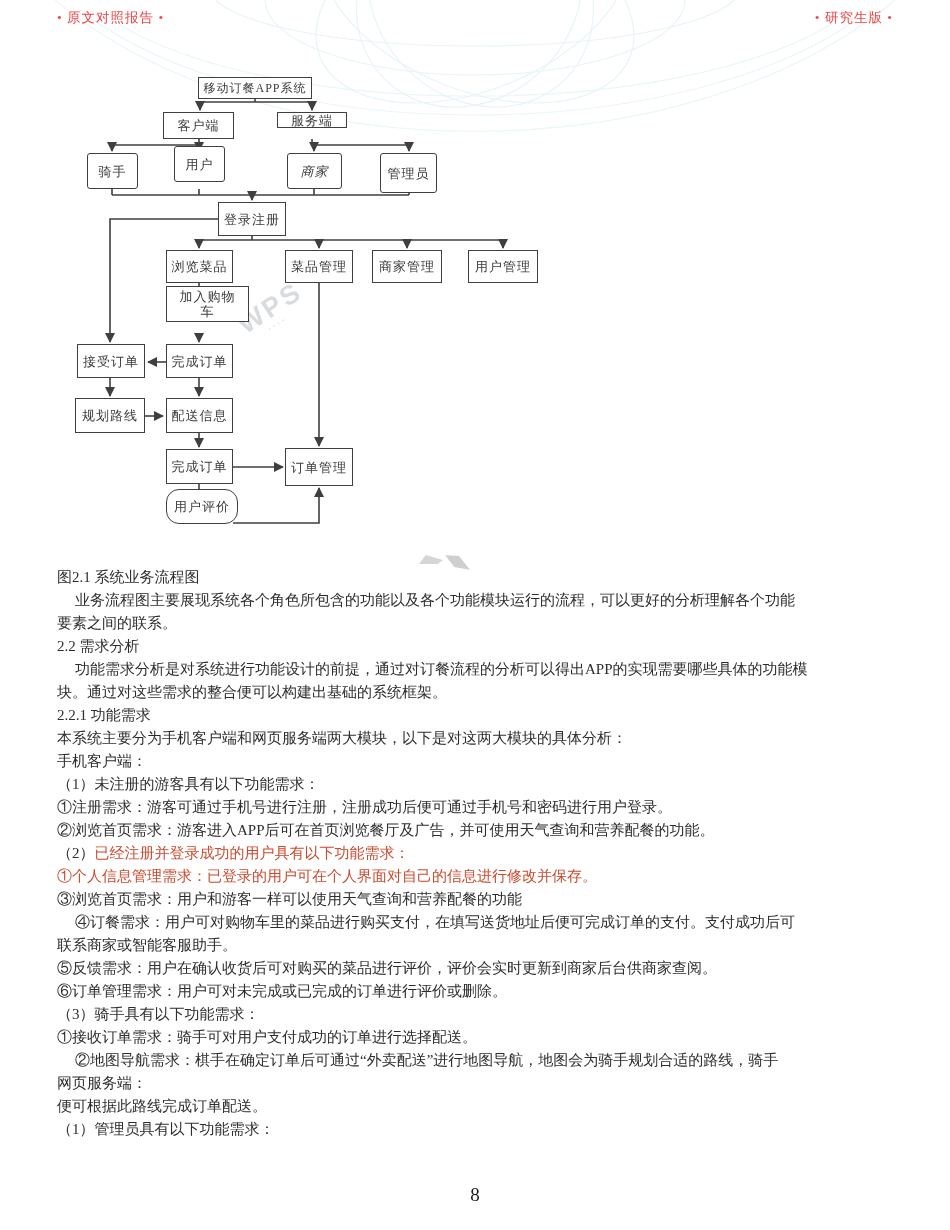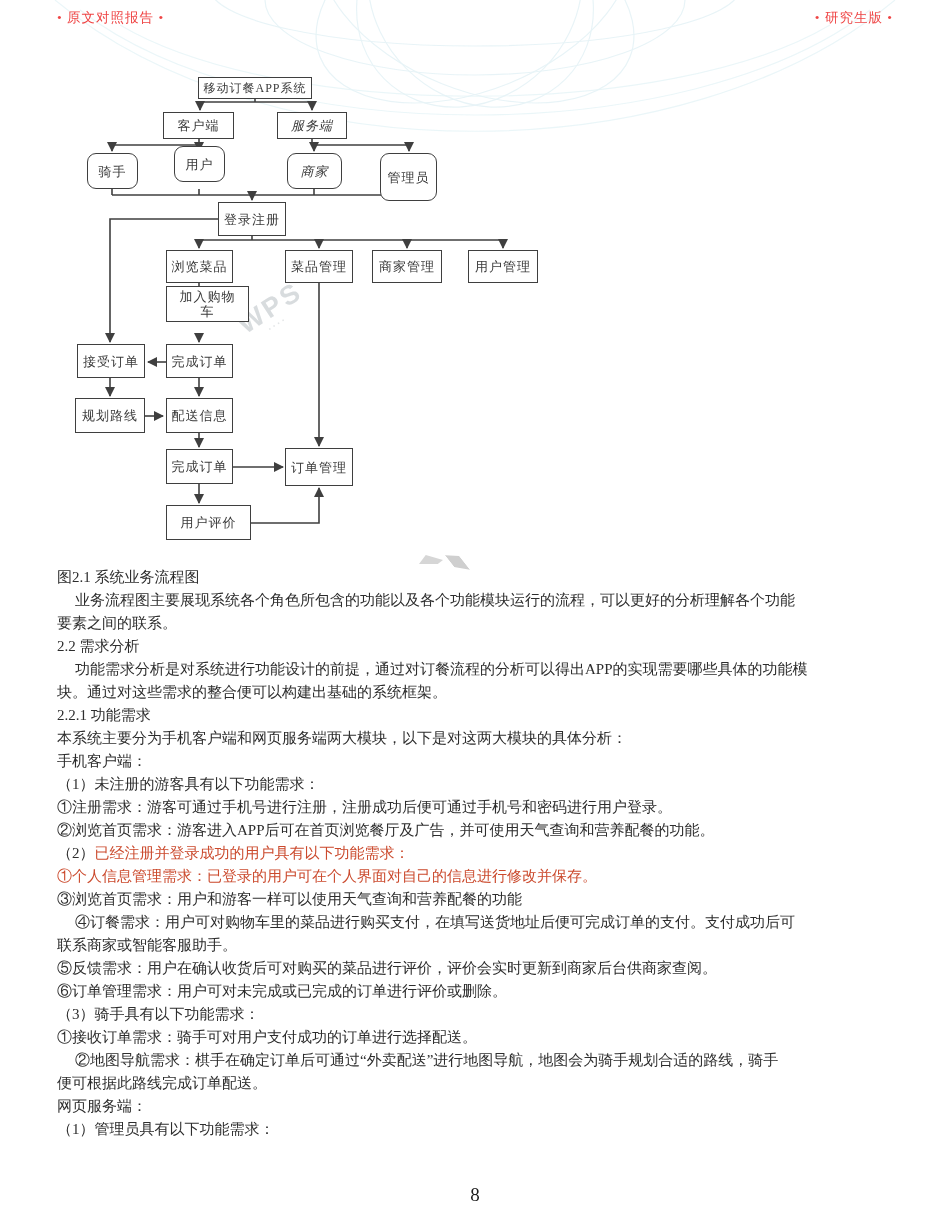--- a/index.html
+++ b/index.html
@@ -16,21 +16,21 @@
   .hdr .l{float:left;}
   .hdr .r{float:right;}
 
   
   .fc{position:absolute;left:0;top:0;width:950px;height:560px;}
   .fc svg.edges{position:absolute;left:0;top:0;z-index:2;}
   .node{position:absolute;box-sizing:border-box;border:1.6px solid #3f3f3f;background:#fff;
         display:flex;align-items:center;justify-content:center;text-align:center;
         font-size:13px;color:#3a3a3a;z-index:3;line-height:15px;white-space:pre-line;
         letter-spacing:1px;}
-  .node.round{border-radius:9px;}
+  .node.round{border-radius:3px;}
   .wm{position:absolute;left:237px;top:292px;z-index:1;transform:rotate(-33deg);
       color:#d2d6d9;font-size:27px;font-weight:bold;letter-spacing:3px;
       font-family:"Liberation Sans","DejaVu Sans",sans-serif;opacity:.85;}
   .wm .sub{display:block;font-size:10px;letter-spacing:2px;color:#dde0e2;margin-top:-4px;margin-left:22px;}
   .chev1{position:absolute;left:419px;top:555px;width:24px;height:9px;background:#d6d6d6;
          clip-path:polygon(0 100%,28% 0,100% 55%,78% 100%);z-index:1;}
   .chev2{position:absolute;left:452px;top:549px;width:11px;height:27px;background:#cfcfcf;
          transform:rotate(-38deg);clip-path:polygon(0 0,100% 35%,100% 100%,0 55%);z-index:1;}
 
   
@@ -117,39 +117,39 @@
           <polyline points="199,433 199,447" marker-end="url(#arrw)"></polyline>
           <polyline points="233,467 283,467" marker-end="url(#arrw)"></polyline>
           <polyline points="199,484 199,503" marker-end="url(#arrw)"></polyline>
           <polyline points="233,523 319,523 319,488" marker-end="url(#arrw)"></polyline>
           <polyline points="319,283 319,446" marker-end="url(#arrw)"></polyline>
         </g>
     </svg>
     <div id="node-layer">
         <div class="node" style="left: 198px; top: 77px; width: 114px; height: 22px; font-size: 12px; border-color: rgb(63, 63, 63);">移动订餐APP系统</div>
         <div class="node" style="left: 163px; top: 112px; width: 71px; height: 27px; border-color: rgb(63, 63, 63);">客户端</div>
-        <div class="node" style="left: 277px; top: 112px; width: 70px; height: 27px; border-color: rgb(63, 63, 63); font-style: italic;">服务端</div>
+        <div class="node" style="left: 277px; top: 112px; width: 70px; height: 16px; border-color: rgb(63, 63, 63);">服务端</div>
         <div class="node round" style="left: 87px; top: 153px; width: 51px; height: 36px; border-color: rgb(63, 63, 63);">骑手</div>
         <div class="node round" style="left: 174px; top: 146px; width: 51px; height: 36px; border-color: rgb(63, 63, 63);">用户</div>
         <div class="node round" style="left: 287px; top: 153px; width: 55px; height: 36px; border-color: rgb(63, 63, 63); font-style: italic;">商家</div>
-        <div class="node round" style="left: 380px; top: 153px; width: 57px; height: 48px; border-color: rgb(63, 63, 63);">管理员</div>
+        <div class="node round" style="left: 380px; top: 153px; width: 57px; height: 40px; border-color: rgb(63, 63, 63);">管理员</div>
         <div class="node" style="left: 218px; top: 202px; width: 68px; height: 34px; border-color: rgb(63, 63, 63);">登录注册</div>
         <div class="node" style="left: 166px; top: 250px; width: 67px; height: 33px; border-color: rgb(63, 63, 63);">浏览菜品</div>
         <div class="node" style="left: 285px; top: 250px; width: 68px; height: 33px; border-color: rgb(63, 63, 63);">菜品管理</div>
         <div class="node" style="left: 372px; top: 250px; width: 70px; height: 33px; border-color: rgb(63, 63, 63);">商家管理</div>
         <div class="node" style="left: 468px; top: 250px; width: 70px; height: 33px; border-color: rgb(63, 63, 63);">用户管理</div>
         <div class="node" style="left: 166px; top: 286px; width: 83px; height: 36px; border-color: rgb(63, 63, 63);">加入购物
 车</div>
         <div class="node" style="left: 77px; top: 344px; width: 68px; height: 34px; border-color: rgb(63, 63, 63);">接受订单</div>
         <div class="node" style="left: 166px; top: 344px; width: 67px; height: 34px; border-color: rgb(63, 63, 63);">完成订单</div>
         <div class="node" style="left: 75px; top: 398px; width: 70px; height: 35px; border-color: rgb(63, 63, 63);">规划路线</div>
         <div class="node" style="left: 166px; top: 398px; width: 67px; height: 35px; border-color: rgb(63, 63, 63);">配送信息</div>
         <div class="node" style="left: 166px; top: 449px; width: 67px; height: 35px; border-color: rgb(63, 63, 63);">完成订单</div>
         <div class="node" style="left: 285px; top: 448px; width: 68px; height: 38px; border-color: rgb(63, 63, 63);">订单管理</div>
-        <div class="node" style="left: 166px; top: 505px; width: 85px; height: 35px; border-color: rgb(63, 63, 63);">用户评价</div>
+        <div class="node" style="left: 166px; top: 489px; width: 72px; height: 35px; border-color: rgb(63, 63, 63); border-radius: 13px;">用户评价</div>
       </div>
   </div>
 
   <div class="bodytext" id="body-text">
       <div class="tline"><span>图2.1 系统业务流程图</span></div>
       <div class="tline ind"><span>业务流程图主要展现系统各个角色所包含的功能以及各个功能模块运行的流程，可以更好的分析理解各个功能</span></div>
       <div class="tline"><span>要素之间的联系。</span></div>
       <div class="tline"><span>2.2 需求分析</span></div>
       <div class="tline ind"><span>功能需求分析是对系统进行功能设计的前提，通过对订餐流程的分析可以得出APP的实现需要哪些具体的功能模</span></div>
       <div class="tline"><span>块。通过对这些需求的整合便可以构建出基础的系统框架。</span></div>
@@ -162,20 +162,20 @@
       <div class="tline"><span>（2）</span><span class="red" style="color: rgb(203, 74, 45);">已经注册并登录成功的用户具有以下功能需求：</span></div>
       <div class="tline"><span class="red" style="color: rgb(203, 74, 45);">①个人信息管理需求：已登录的用户可在个人界面对自己的信息进行修改并保存。</span></div>
       <div class="tline"><span>③浏览首页需求：用户和游客一样可以使用天气查询和营养配餐的功能</span></div>
       <div class="tline ind"><span>④订餐需求：用户可对购物车里的菜品进行购买支付，在填写送货地址后便可完成订单的支付。支付成功后可</span></div>
       <div class="tline"><span>联系商家或智能客服助手。</span></div>
       <div class="tline"><span>⑤反馈需求：用户在确认收货后可对购买的菜品进行评价，评价会实时更新到商家后台供商家查阅。</span></div>
       <div class="tline"><span>⑥订单管理需求：用户可对未完成或已完成的订单进行评价或删除。</span></div>
       <div class="tline"><span>（3）骑手具有以下功能需求：</span></div>
       <div class="tline"><span>①接收订单需求：骑手可对用户支付成功的订单进行选择配送。</span></div>
       <div class="tline ind"><span>②地图导航需求：棋手在确定订单后可通过“外卖配送”进行地图导航，地图会为骑手规划合适的路线，骑手</span></div>
+      <div class="tline"><span>网页服务端：</span></div>
       <div class="tline"><span>便可根据此路线完成订单配送。</span></div>
-      <div class="tline"><span>网页服务端：</span></div>
       <div class="tline"><span>（1）管理员具有以下功能需求：</span></div>
     </div>
 
   <div class="pageno">8</div>
 
 </div>
 
 </body></html>

